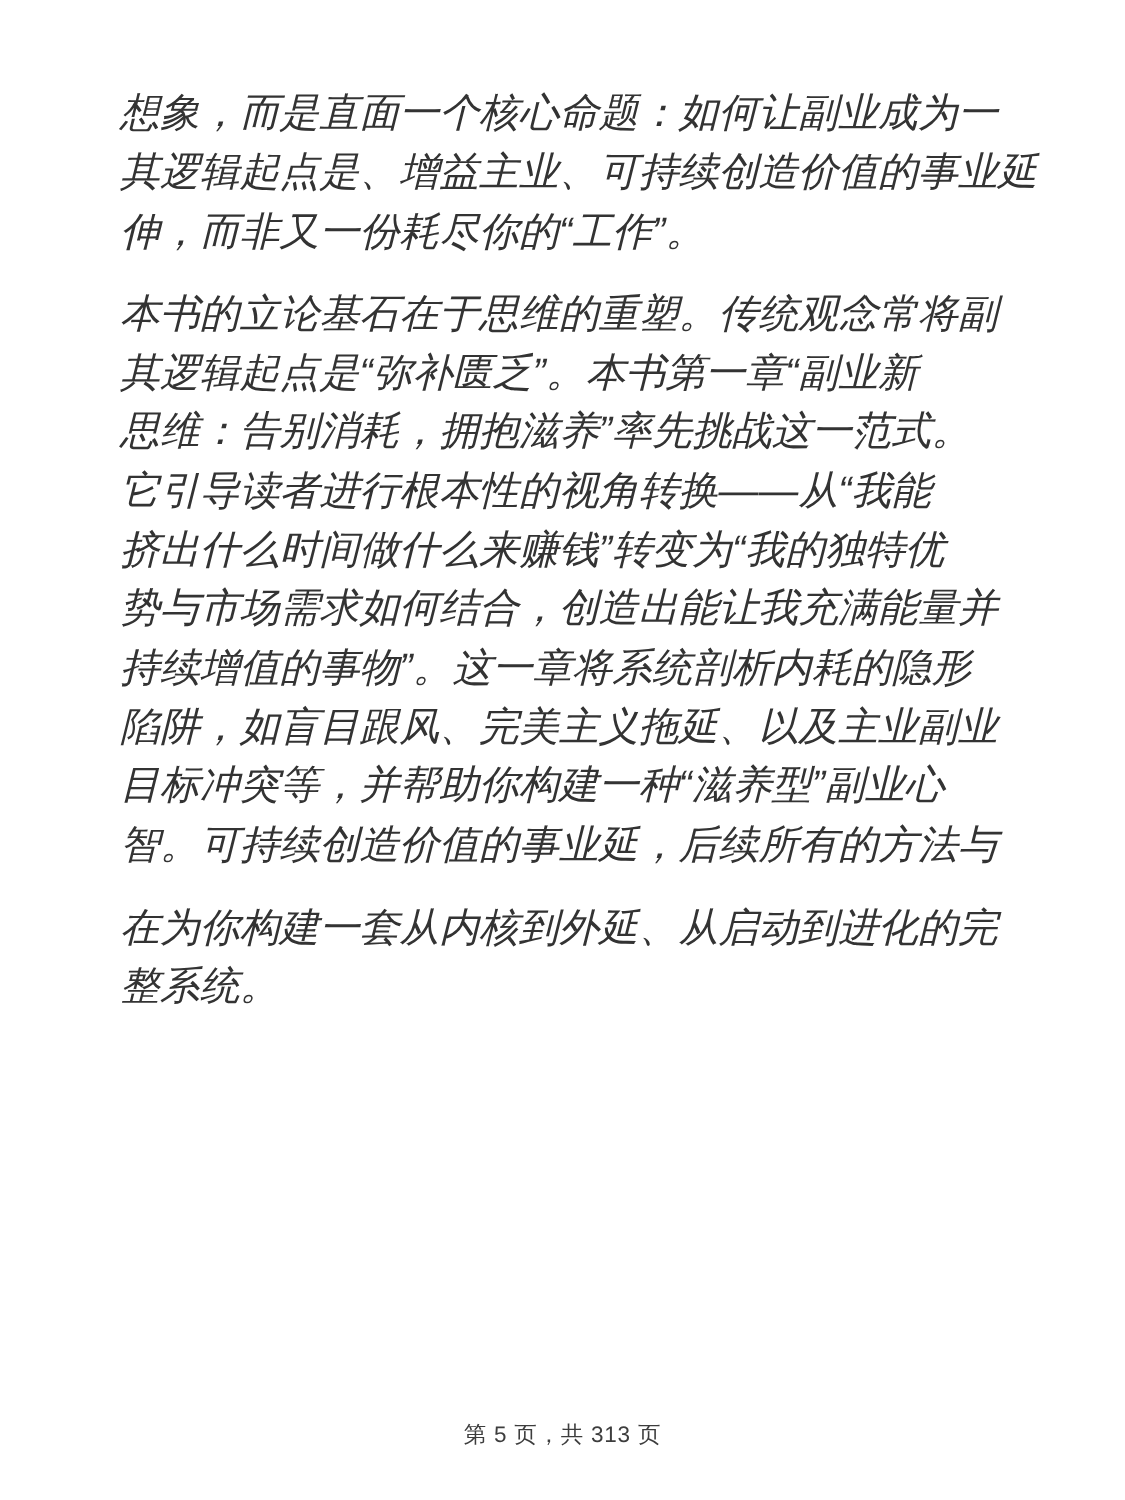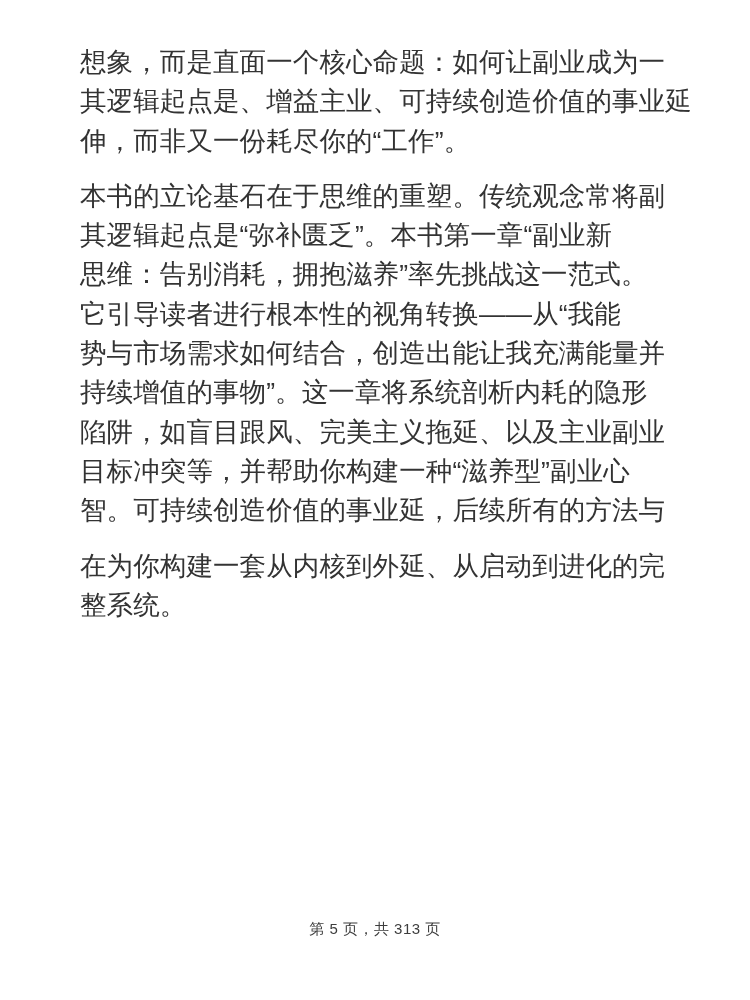--- a/index.html
+++ b/index.html
@@ -15,36 +15,37 @@
     font-family: "Liberation Sans", "DejaVu Sans", sans-serif;
   }
   .page {
     position: absolute;
     inset: 0;
     background: #ffffff;
   }
   .content {
     position: absolute;
     left: 80px;
-    top: 43px;
+    top: 56px;
     width: 600px;
+    font-style: italic;
   }
   .para {
     margin: 0 0 16px 0;
   }
   .line {
     font-size: 26.5px;
     line-height: 39.3px;
     color: #333333;
     letter-spacing: 0.1px;
     white-space: nowrap;
   }
   .footer {
     position: absolute;
-    top: 920px;
+    top: 948px;
     left: 0;
     width: 750px;
     text-align: center;
   }
   .footer span {
     font-size: 15px;
     line-height: 18px;
     color: #3d3d3d;
     letter-spacing: 0.5px;
   }
@@ -60,20 +61,21 @@
       <div class="line">想象，而是直面一个核心命题：如何让副业成为一</div>
       <div class="line">其逻辑起点是、增益主业、可持续创造价值的事业延</div>
       <div class="line">伸，而非又一份耗尽你的“工作”。</div>
     </div>
 
     <div class="para">
       <div class="line">本书的立论基石在于思维的重塑。传统观念常将副</div>
       <div class="line">其逻辑起点是“弥补匮乏”。本书第一章“副业新</div>
       <div class="line">思维：告别消耗，拥抱滋养”率先挑战这一范式。</div>
       <div class="line">它引导读者进行根本性的视角转换——从“我能</div>
+      <div class="line">挤出什么时间做什么来赚钱”转变为“我的独特优</div>
       <div class="line">势与市场需求如何结合，创造出能让我充满能量并</div>
       <div class="line">持续增值的事物”。这一章将系统剖析内耗的隐形</div>
       <div class="line">陷阱，如盲目跟风、完美主义拖延、以及主业副业</div>
       <div class="line">目标冲突等，并帮助你构建一种“滋养型”副业心</div>
       <div class="line">智。可持续创造价值的事业延，后续所有的方法与</div>
     </div>
 
     <div class="para">
       <div class="line">在为你构建一套从内核到外延、从启动到进化的完</div>
       <div class="line">整系统。</div>

